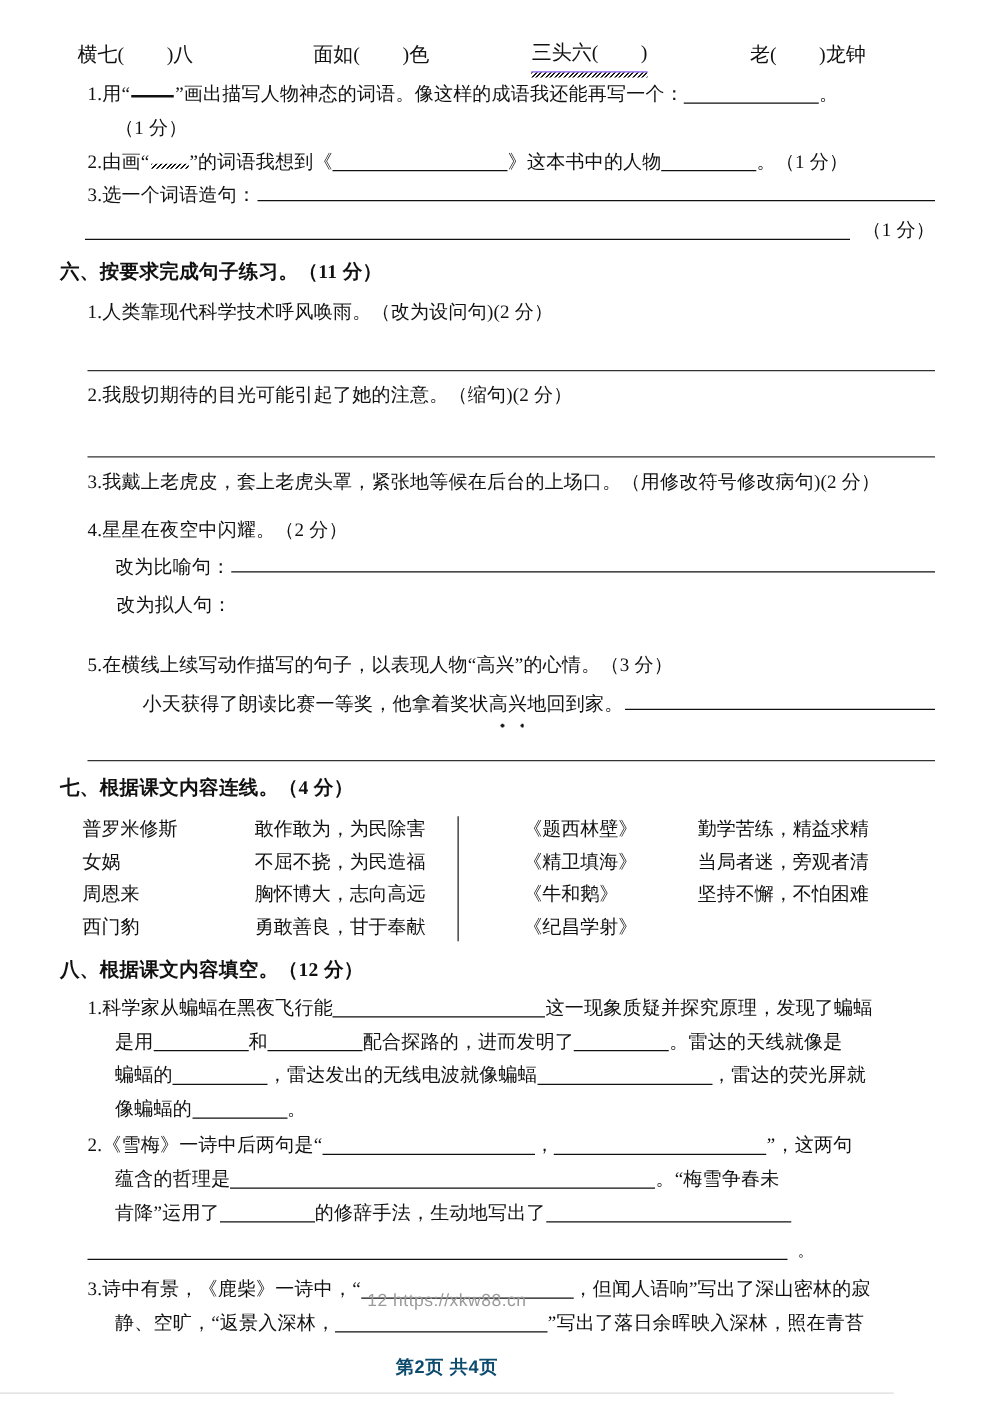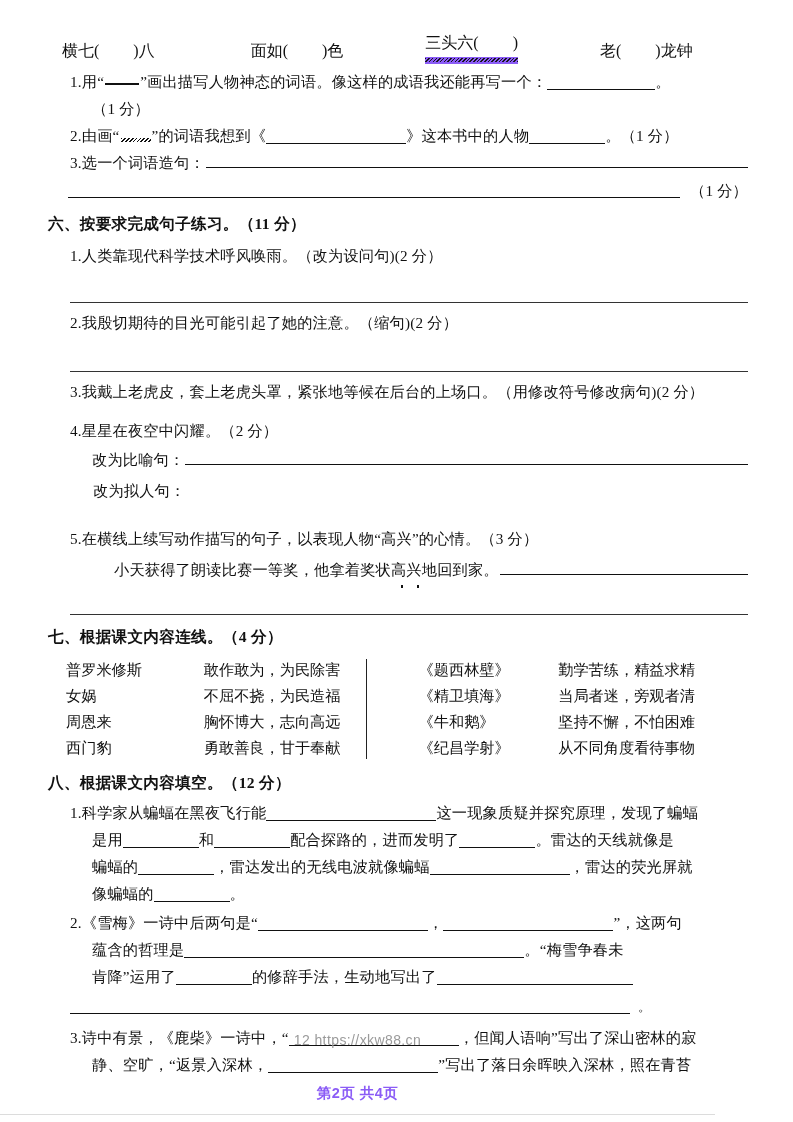--- a/index.html
+++ b/index.html
@@ -61,21 +61,21 @@
     white-space: nowrap;
   }
   .idiom .gap-par {
     display: inline-block;
     min-width: 34px;
   }
   .sp-a { width: 96px; display: inline-block; }
   .sp-b { width: 82px; display: inline-block; }
   .sp-c { width: 82px; display: inline-block; }
   .wavy-under {
-    border-bottom: 7px solid #8b5cf6;
+    border-bottom: 1px solid #8b5cf6;
     padding-bottom: 1px;
     position: relative;
   }
   .wavy-under::after {
     content: "";
     position: absolute;
     left: 0; right: 0;
     bottom: -5px;
     height: 4px;
     background:
@@ -202,21 +202,21 @@
     letter-spacing: 0.4px;
   }
   .pagenum {
     position: absolute;
     left: 0; right: 0;
     top: 1084px;
     text-align: center;
     font-family: "Liberation Sans", "DejaVu Sans", sans-serif;
     font-size: 14.5px;
     font-weight: bold;
-    color: #8b5cf6;
+    color: #0c4a6e;
     letter-spacing: 0.5px;
   }
   .bottom-hairline {
     position: absolute;
     left: 0; right: 0;
     top: 1114px;
     border-bottom: 1px solid #dcdcdc;
   }
   .nowrap { white-space: nowrap; }
 </style>
@@ -331,21 +331,20 @@
         <div class="match-cell">《题西林壁》</div>
         <div class="match-cell">《精卫填海》</div>
         <div class="match-cell">《牛和鹅》</div>
         <div class="match-cell">《纪昌学射》</div>
       </div>
 
       <div class="match-col mc4">
         <div class="match-cell">勤学苦练，精益求精</div>
         <div class="match-cell">当局者迷，旁观者清</div>
         <div class="match-cell">坚持不懈，不怕困难</div>
-        <div class="match-cell">从不同角度看待事物</div>
       </div>
     </div>
 
     <div class="cn bold-head" style="margin-top:8px;">八、根据课文内容填空。（12 分）</div>
 
     <div class="cn indent1" style="margin-top:2px;">
       <span>1.</span><span>科学家从蝙蝠在黑夜飞行能</span><span class="blank b-xl"></span><span>这一现象质疑并探究原理，发现了蝙蝠</span>
     </div>
     <div class="cn indent2">
       <span>是用</span><span class="blank b-sm"></span><span>和</span><span class="blank b-sm"></span><span>配合探路的，进而发明了</span><span class="blank b-sm"></span><span>。雷达的天线就像是</span>

